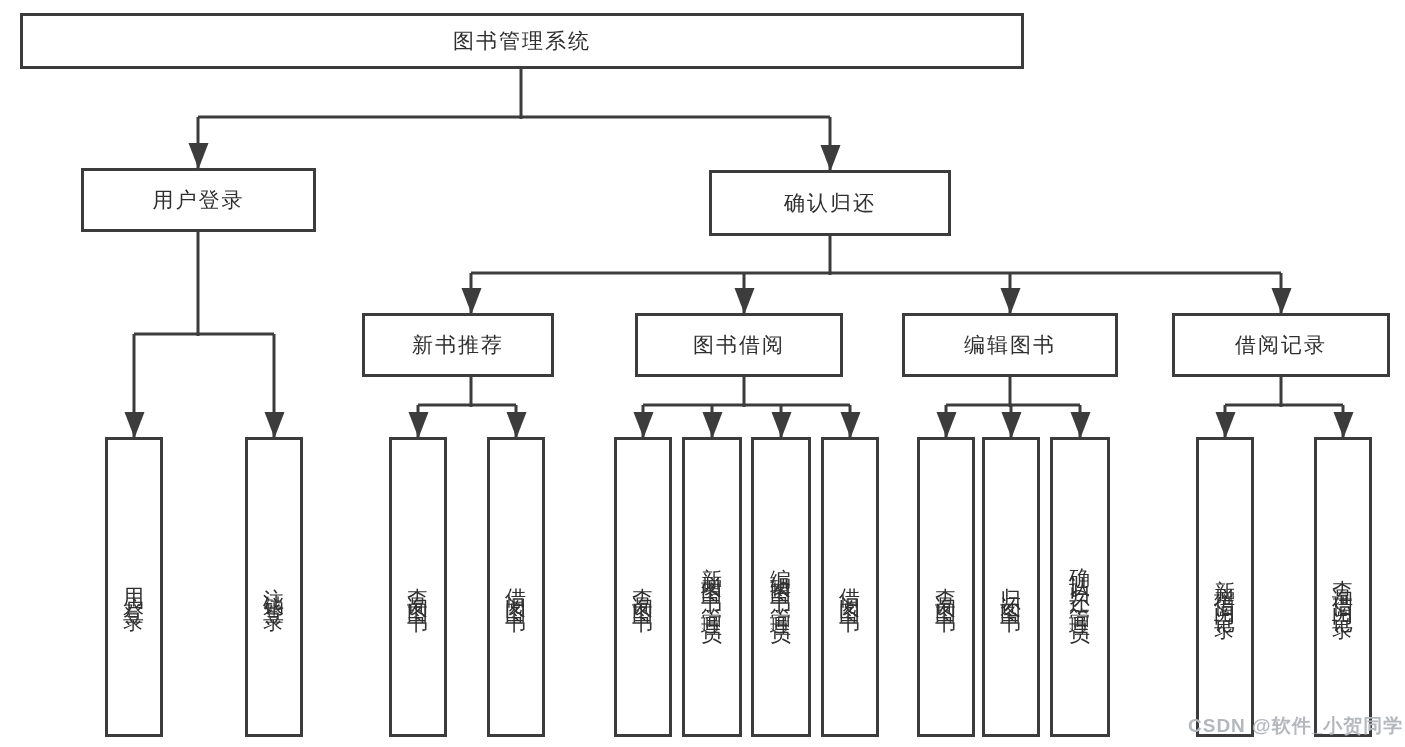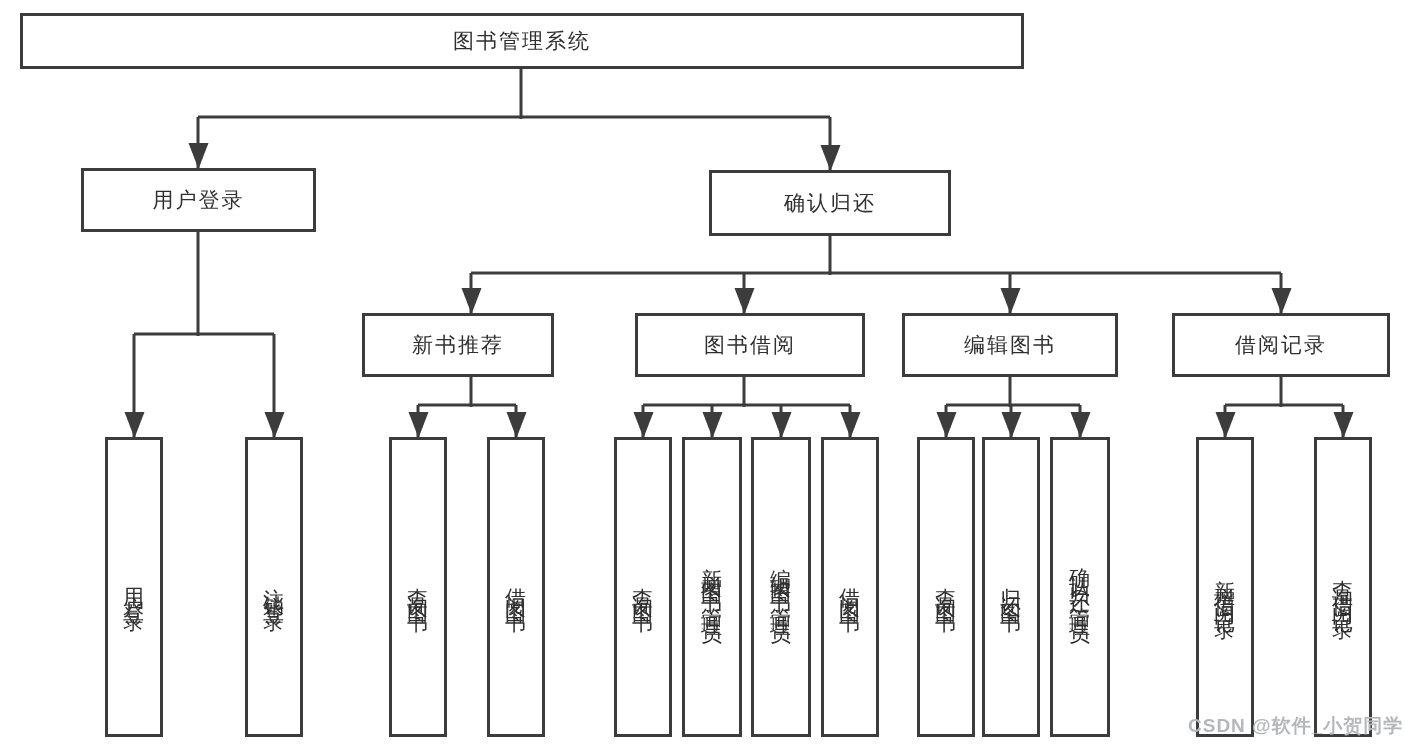--- a/index.html
+++ b/index.html
@@ -27,21 +27,21 @@
   }
   .watermark{
     position:absolute;left:1188px;top:713px;z-index:5;
     font-size:19px;letter-spacing:1px;color:#b4b8bd;white-space:nowrap;font-weight:bold;
   }
   
   .b-root {left:20px;  top:13px;  width:1004px;height:56px;}
   .b-login{left:81px;  top:168px; width:235px; height:64px;}
   .b-mgmt {left:709px; top:170px; width:242px; height:66px;}
   .b-l3a  {left:362px; top:313px; width:192px; height:64px;}
-  .b-l3b  {left:635px; top:313px; width:230px; height:64px;}
+  .b-l3b  {left:635px; top:313px; width:208px; height:64px;}
   .b-l3c  {left:902px; top:313px; width:216px; height:64px;}
   .b-l3d  {left:1172px;top:313px; width:218px; height:64px;}
   .lf0 {left:105px;} .lf1 {left:245px;} .lf2 {left:389px;} .lf3 {left:487px;}
   .lf4 {left:614px;} .lf5 {left:682px;} .lf6 {left:751px;} .lf7 {left:821px;}
   .lf8 {left:917px;} .lf9 {left:982px;} .lf10{left:1050px;} .lf11{left:1196px;} .lf12{left:1314px;}
 </style>
 </head>
 <body>
 
 <div class="stage">

